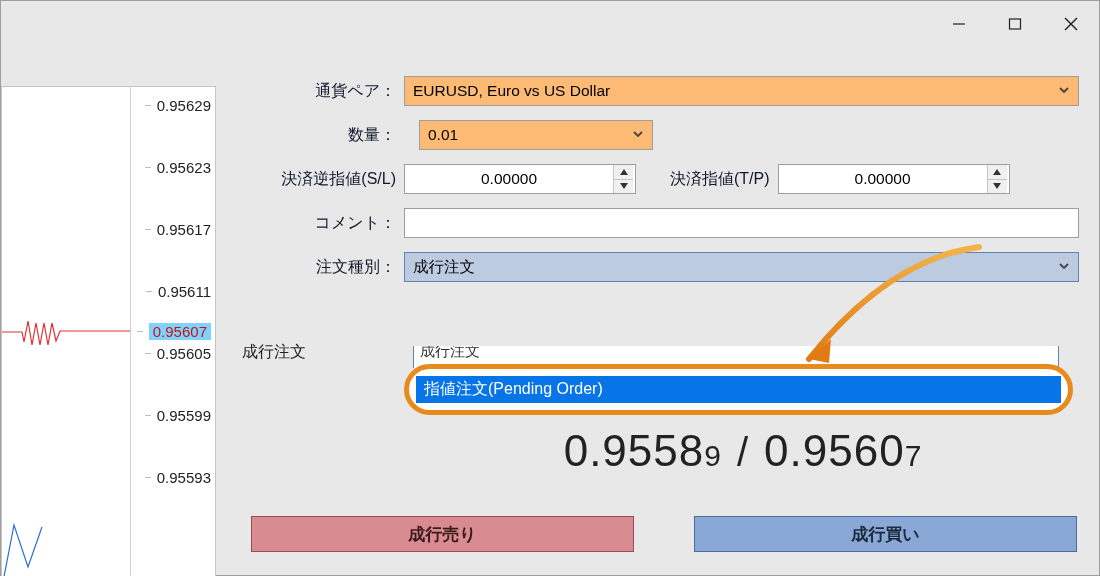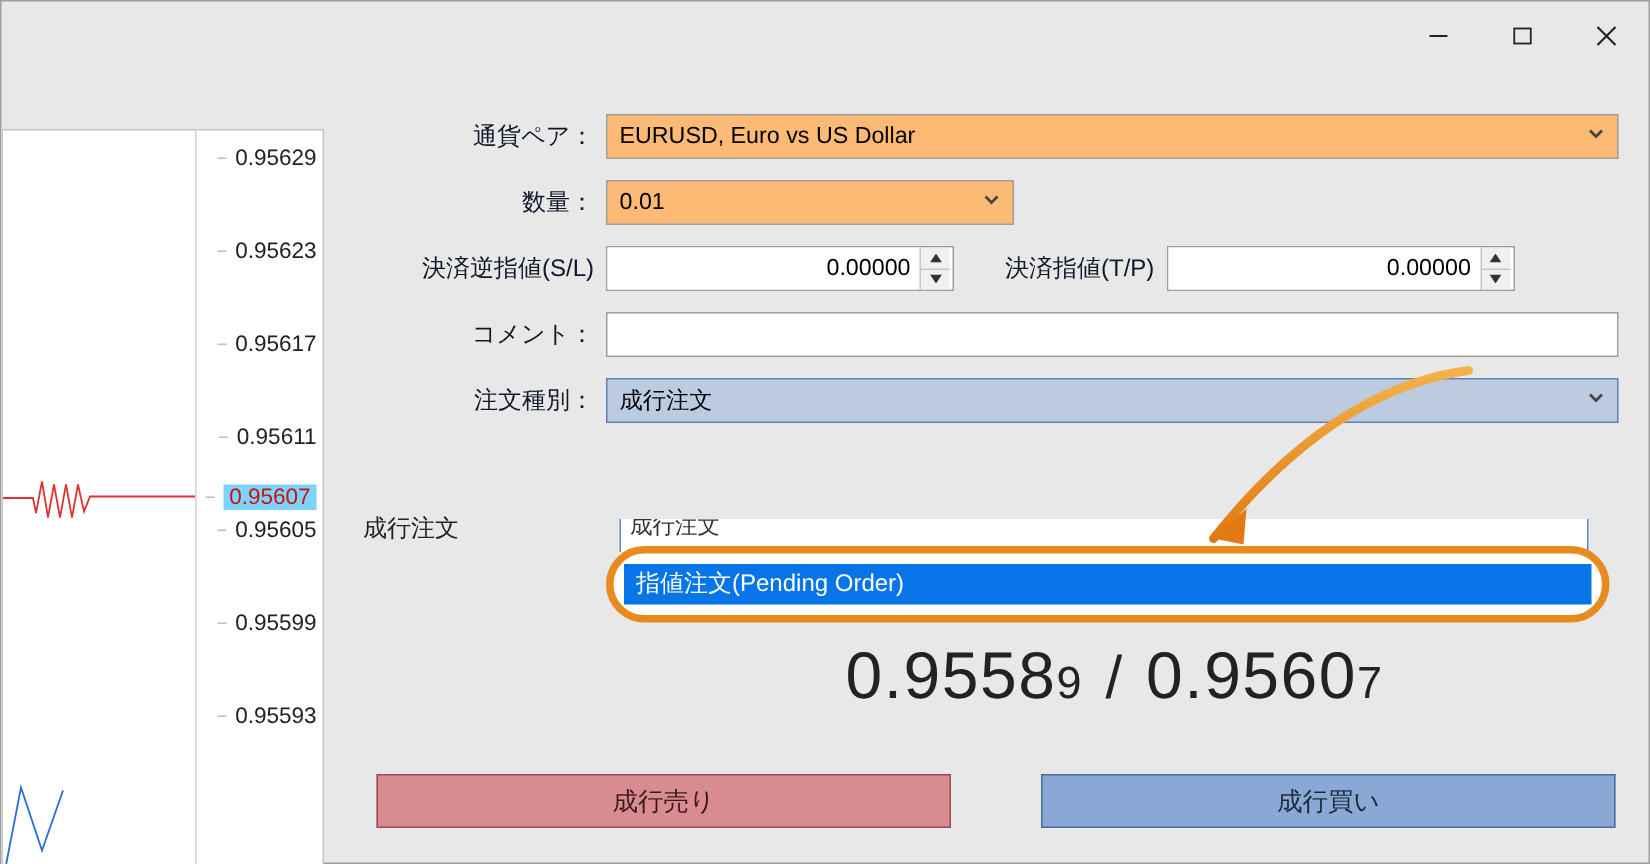--- a/index.html
+++ b/index.html
@@ -28,27 +28,27 @@
   .redline { position: absolute; left: 0; top: 0; stroke: #d33; stroke-width: 1.2; fill: none; }
   .blueline { position: absolute; left: 0; stroke: #2a6bd6; stroke-width: 1.2; fill: none; }
 
   
   .form { position: absolute; left: 235px; top: 0; right: 20px; }
   .row { display: flex; align-items: center; margin-bottom: 14px; height: 30px; }
   .label { width: 168px; text-align: right; padding-right: 8px; font-size: 16px; color: #0f172a; white-space: nowrap; }
   .label.small { width: auto; padding: 0 8px 0 34px; }
 
   .select { position: relative; flex: 1; height: 30px; border: 1px solid #9e9e9e; background: #fdba74; display: flex; align-items: center; padding: 0 8px; font-size: 15.5px; }
-  .select.short { flex: none; width: 272px; }
+  .select.short { flex: none; width: 234px; margin-left: 15px; }
   .select .chev { position: absolute; right: 8px; top: 50%; transform: translateY(-50%); }
   .select .chev svg { width: 12px; height: 12px; stroke: #444; stroke-width: 1.8; fill: none; }
   .select.ordertype { background: #bccbe0; border: 1px solid #5e83b5; }
 
   .spin { position: relative; width: 232px; height: 30px; border: 1px solid #9e9e9e; background: #fff; display: flex; align-items: center; }
-  .spin input { border: none; outline: none; width: calc(100% - 22px); height: 100%; text-align: right; padding: 0 6px; font-size: 15.5px; font-family: inherit; }
+  .spin input { border: none; outline: none; width: calc(100% - 22px); height: 100%; text-align: center; padding: 0 6px; font-size: 15.5px; font-family: inherit; }
   .spin-btns { width: 20px; height: 100%; border-left: 1px solid #c5c5c5; display: flex; flex-direction: column; }
   .spin-btn { flex: 1; display: flex; align-items: center; justify-content: center; background: #f0f0f0; }
   .spin-btn:first-child { border-bottom: 1px solid #c5c5c5; }
   .spin-btn svg { width: 8px; height: 6px; fill: #333; }
 
   .textinput { flex: 1; height: 30px; border: 1px solid #9e9e9e; background: #fff; padding: 0 6px; font-size: 15.5px; font-family: inherit; }
 
   
   .dropdown-wrap { position: absolute; left: 403px; top: 288px; right: 26px; z-index: 10; }
   .dropdown-hl { position: relative; border: 5px solid #e88b1e; border-radius: 32px; padding: 7px; background: #fff; box-shadow: 0 0 0 3px #fff inset; }
@@ -62,21 +62,21 @@
   
   .arrow { position: absolute; left: 768px; top: 163px; width: 220px; height: 160px; z-index: 8; pointer-events: none; }
 
   
   .quotes { position: absolute; left: 415px; top: 350px; right: 30px; display:flex; align-items:baseline; justify-content:center; font-family: Arial, sans-serif; color:#222; }
   .quotes .big { font-size: 44px; letter-spacing:1px;}
   .quotes .small { font-size: 30px; }
   .quotes .sep { font-size: 40px; margin: 0 16px; }
 
   
-  .btnrow { position: absolute; left: 250px; right: 22px; top: 440px; display:flex; gap: 60px; justify-content: center;}
+  .btnrow { position: absolute; left: 250px; right: 22px; top: 440px; display:flex; gap: 60px; justify-content: center; font-weight: bold;}
   .tradebtn { flex:1; height: 36px; border:1px solid #7e3c3c; display:flex; align-items:center; justify-content:center; font-size:17px; }
   .tradebtn.sell { background:#d98b92; color:#3b1a1a; border-color:#9b4b52;}
   .tradebtn.buy  { background:#8aa8d6; color:#1a2a3b; border-color:#4b6b9b;}
 </style>
 </head>
 <body>
 
 <div class="window">
 
   <div class="titlebar">

